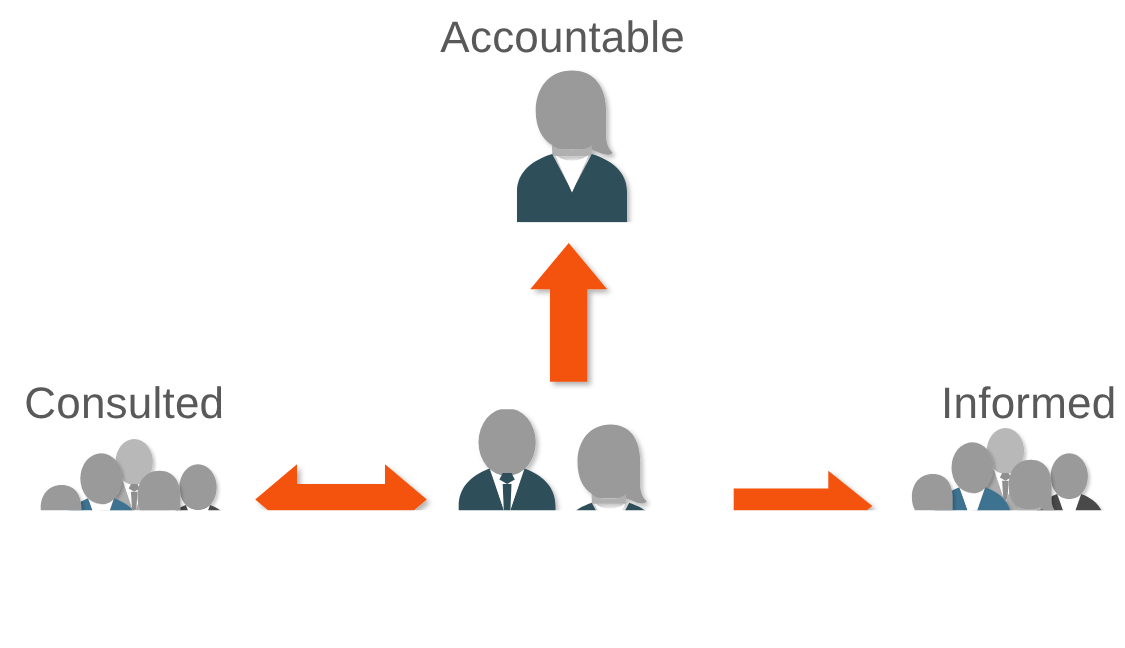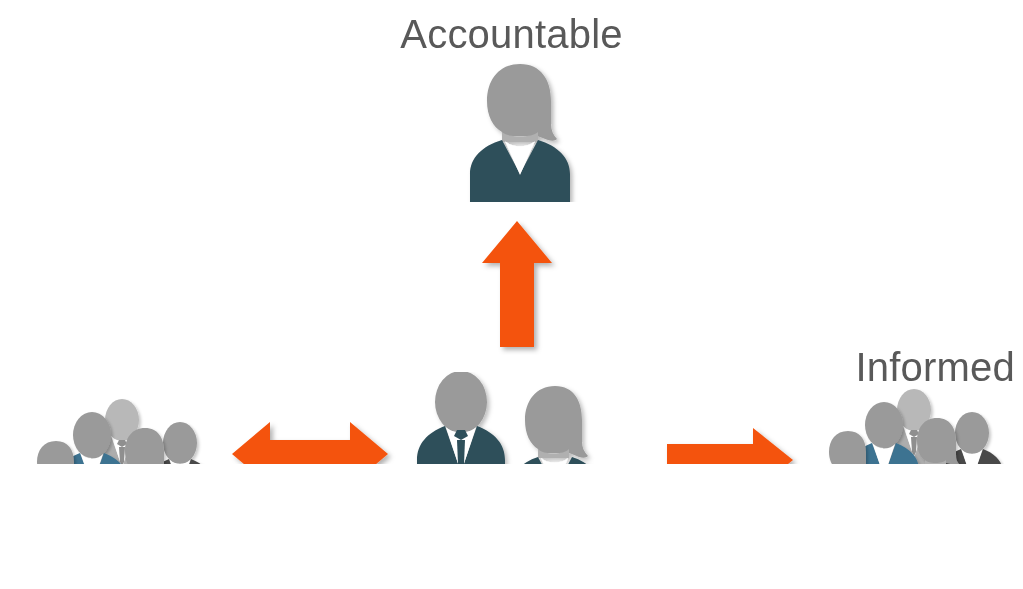--- a/index.html
+++ b/index.html
@@ -59,20 +59,21 @@
   #group-consulted { left: 32px; top: 396px; }
   #group-informed { left: 824px; top: 386px; }
 </style>
 </head>
 <body>
 
 <div id="raci-canvas">
 
   <div class="label" id="label-accountable">Accountable</div>
 
+  <div class="label" id="label-consulted">Consulted</div>
 
   <div class="label" id="label-informed">Informed</div>
 
 
   <div class="figure-group" id="group-accountable">
     <svg class="svg-block" width="116" height="140" viewBox="0 0 116 140">
       <defs>
         <filter id="shA" x="-30%" y="-30%" width="180%" height="180%">
           <feDropShadow dx="2.5" dy="2.5" stdDeviation="2" flood-color="#000" flood-opacity="0.28"></feDropShadow>
         </filter>

